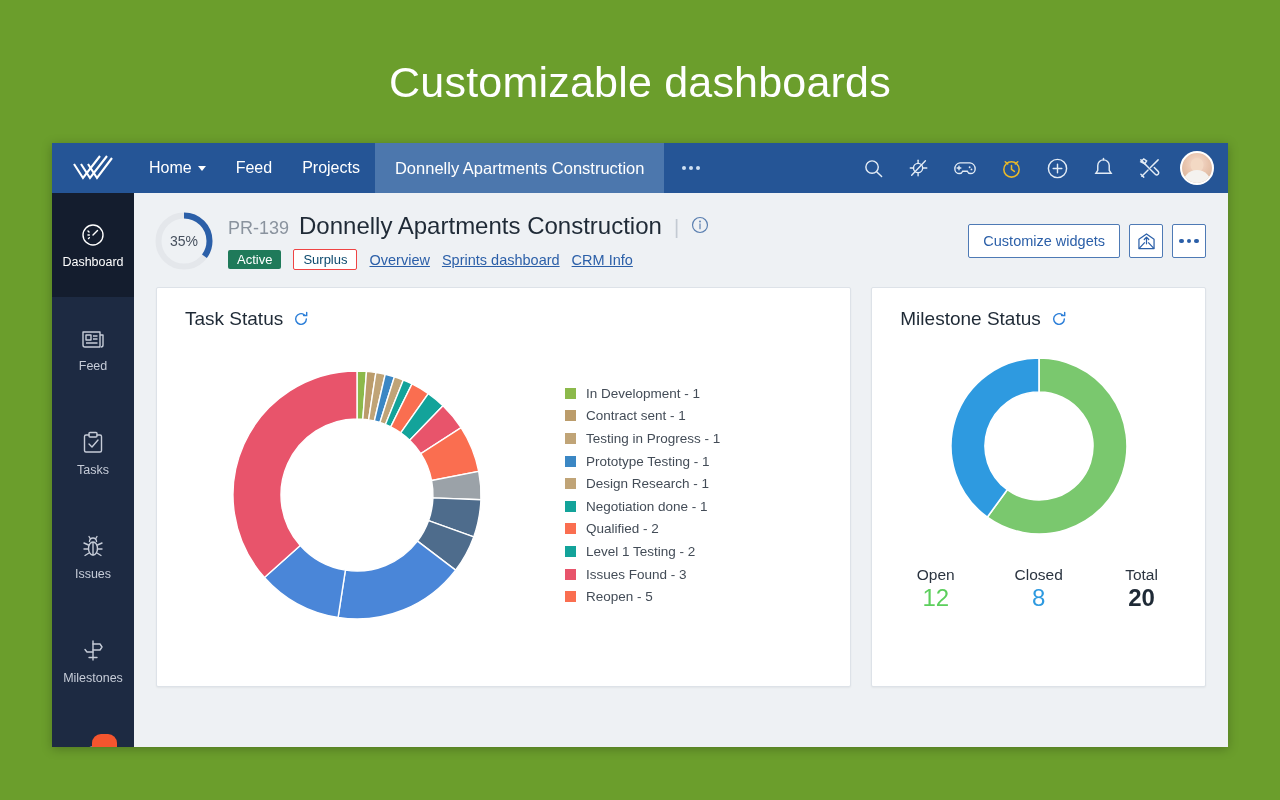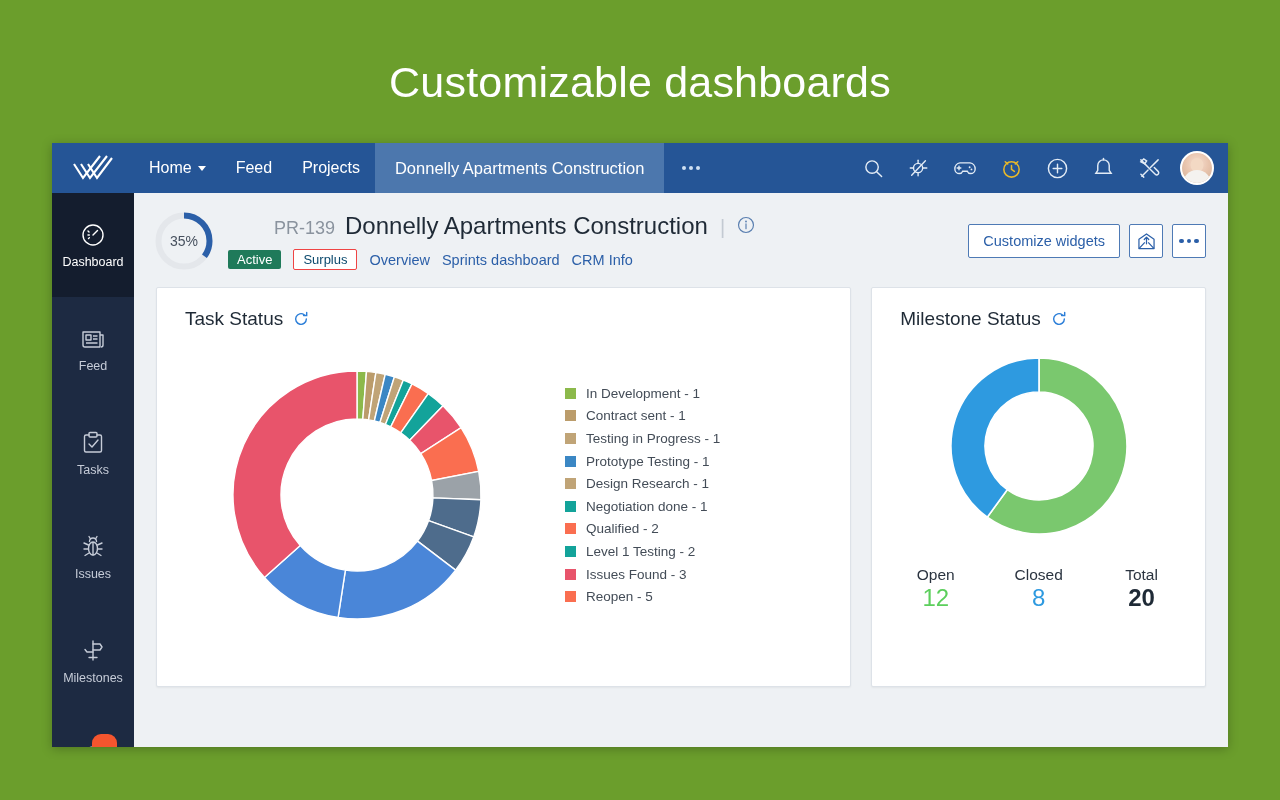--- a/index.html
+++ b/index.html
@@ -96,33 +96,33 @@
   
   .proj-header {
     display: flex; align-items: center; padding: 18px 22px 16px 20px;
   }
   .ring-wrap { position: relative; width: 60px; height: 60px; flex: none; margin-right: 14px; }
   .ring-label {
     position: absolute; inset: 0; display: flex; align-items: center; justify-content: center;
     font-size: 14px; color: #46505e;
   }
   .proj-info { flex: 1; min-width: 0; }
-  .proj-row1 { display: flex; align-items: baseline; gap: 10px; margin-left: 46px; }
+  .proj-row1 { display: flex; align-items: baseline; gap: 10px; }
   .proj-code { font-size: 18px; color: #8a939e; }
   .proj-name { font-size: 24px; color: #1f2a36; font-weight: 400; }
   .proj-sep { color: #c3cad2; font-size: 20px; padding: 0 2px; }
   .info-ico { cursor: pointer; }
   .proj-row2 { display: flex; align-items: center; gap: 12px; margin-top: 9px; }
   .badge {
     font-size: 13px; padding: 2px 9px; border-radius: 2px; cursor: pointer;
   }
   .badge-active { background: #1f7a5a; color: #ffffff; }
   .badge-surplus { background: #ffffff; color: #0c4a6e; border: 1px solid #ef4444; }
   .plink {
-    color: #2b5fa8; font-size: 14.5px; cursor: pointer;
+    color: #2b5fa8; font-size: 14.5px; text-decoration: underline; cursor: pointer;
   }
   .header-actions { display: flex; align-items: center; gap: 9px; margin-left: 14px; }
   .btn-outline {
     background: #ffffff; border: 1px solid #4e7ab5; color: #2b5fa8;
     font-size: 14.5px; padding: 8px 14px; border-radius: 2px; cursor: pointer;
     font-family: "Liberation Sans", sans-serif; white-space: nowrap;
   }
   .icon-btn {
     width: 34px; height: 34px; background: #ffffff; border: 1px solid #4e7ab5;
     border-radius: 2px; display: flex; align-items: center; justify-content: center;

